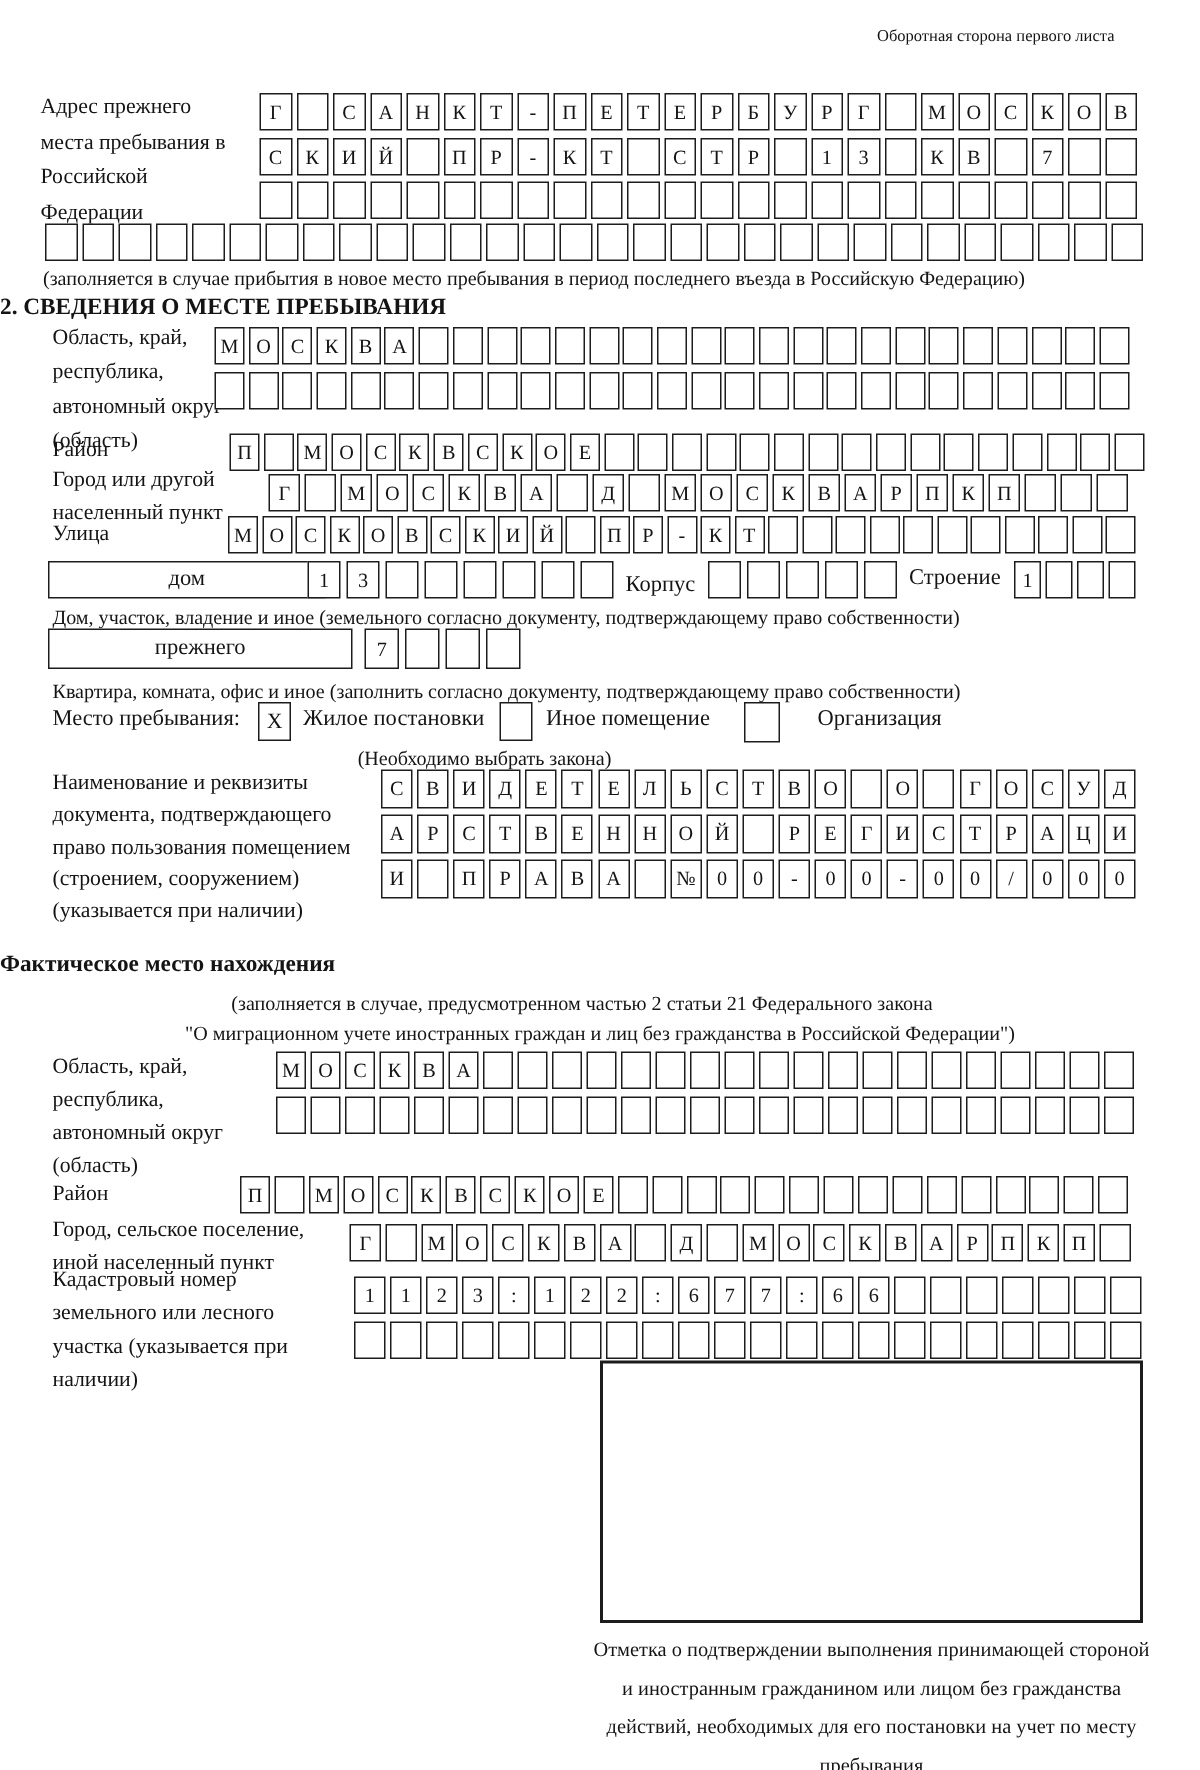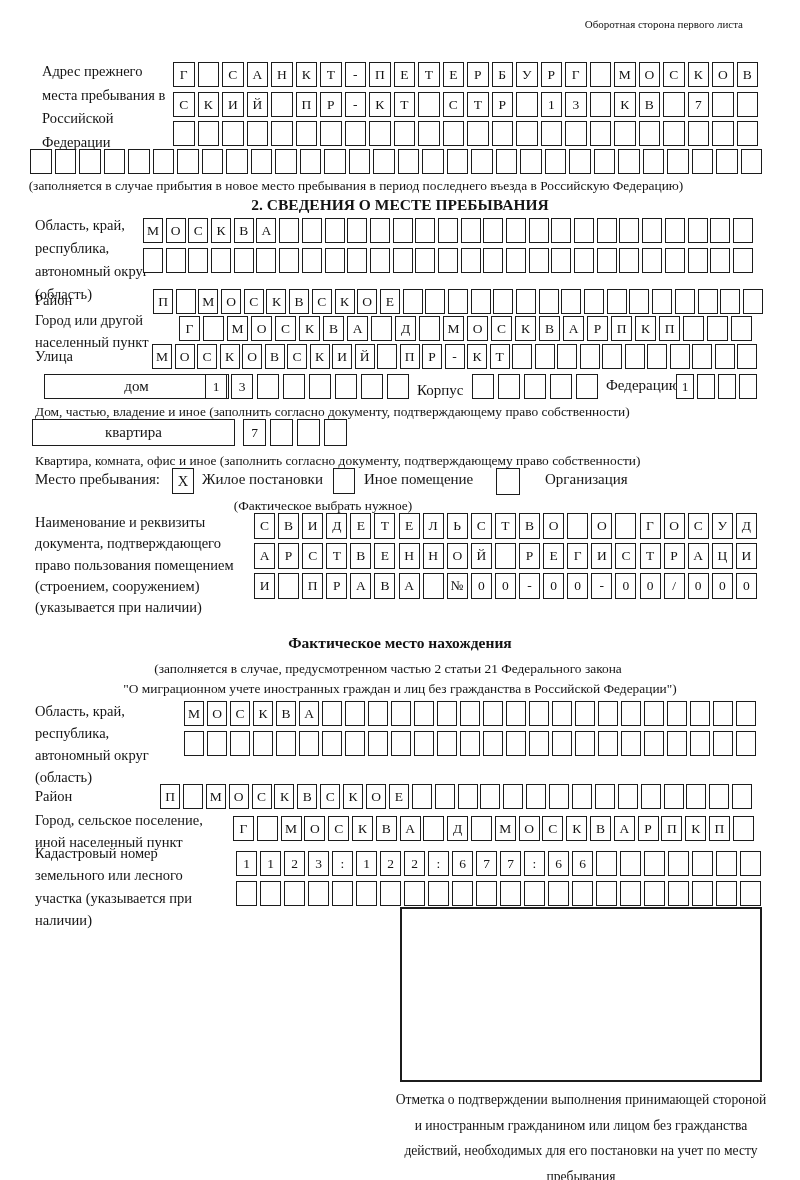--- a/index.html
+++ b/index.html
@@ -12,38 +12,38 @@
   .cells{position:absolute;display:flex;gap:var(--g,3px)}
   .cell{
     flex:0 0 auto;width:var(--w,20px);height:var(--h,25px);
     border:1.7px solid #1c1c1c;box-sizing:border-box;
     display:flex;align-items:center;justify-content:center;
     font-size:13.5px;line-height:1;background:#fff;
   }
   .lbl{position:absolute;font-size:14.5px;line-height:23px}
   .cap{position:absolute;font-size:13.4px;line-height:17px}
   .center{text-align:center}
-  .title{position:absolute;font-weight:bold;font-size:15.5px;width:800px;text-align:center}
+  .title{position:absolute;font-weight:bold;font-size:15.5px;width:800px;}
   .labelbox{
     position:absolute;border:1.7px solid #1c1c1c;box-sizing:border-box;
     display:flex;align-items:center;justify-content:center;font-size:15px;background:#fff;
   }
   .checkbox{
     position:absolute;border:1.7px solid #1c1c1c;box-sizing:border-box;
     display:flex;align-items:center;justify-content:center;font-size:14.5px;background:#fff;
   }
   .inline-lbl{position:absolute;font-size:15px}
   .stampbox{position:absolute;border:2px solid #1c1c1c;box-sizing:border-box;background:#fff}
 </style>
 </head>
 <body>
 
 <div class="abs" style="top:18px;right:57px;font-size:11px">Оборотная сторона первого листа</div>
 
-<div class="lbl" style="left:42px;top:60px;width:128px;line-height:23.5px">Адрес прежнего места пребывания в Российской Федерации</div>
+<div class="lbl" style="left:27px;top:60px;width:128px;line-height:23.5px">Адрес прежнего места пребывания в Российской Федерации</div>
 <div class="cells" style="left:173px;top:62px;--w:21.5px;--g:3px">
     <span class="cell">Г</span>
     <span class="cell"></span>
     <span class="cell">С</span>
     <span class="cell">А</span>
     <span class="cell">Н</span>
     <span class="cell">К</span>
     <span class="cell">Т</span>
     <span class="cell">-</span>
     <span class="cell">П</span>
@@ -294,65 +294,65 @@
     <span class="cell"></span>
     <span class="cell"></span>
     <span class="cell"></span>
     <span class="cell"></span>
     <span class="cell"></span>
     <span class="cell"></span>
     <span class="cell"></span>
     <span class="cell"></span>
   </div>
 
-<div class="labelbox" style="left:44px;top:374px;width:185px;height:25px">дом</div>
+<div class="labelbox" style="left:32px;top:374px;width:185px;height:25px">дом</div>
 <div class="cells" style="left:205px;top:374px;--w:22px;--g:4px">
     <span class="cell">1</span>
     <span class="cell">3</span>
     <span class="cell"></span>
     <span class="cell"></span>
     <span class="cell"></span>
     <span class="cell"></span>
     <span class="cell"></span>
     <span class="cell"></span>
   </div>
 <div class="inline-lbl" style="left:417px;top:382px">Корпус</div>
 <div class="cells" style="left:472px;top:374px;--w:22px;--g:4px">
     <span class="cell"></span>
     <span class="cell"></span>
     <span class="cell"></span>
     <span class="cell"></span>
     <span class="cell"></span>
   </div>
-<div class="inline-lbl" style="left:606px;top:377px">Федерацию</div>
+<div class="inline-lbl" style="left:606px;top:377px">Строение</div>
 <div class="cells" style="left:676px;top:374px;--w:18px;--g:3px">
     <span class="cell">1</span>
     <span class="cell"></span>
     <span class="cell"></span>
     <span class="cell"></span>
   </div>
-<div class="cap" style="left:35px;top:403px">Дом, частью, владение и иное (заполнить согласно документу, подтверждающему право собственности)</div>
-
-<div class="labelbox" style="left:32px;top:419px;width:203px;height:27px">квартира</div>
+<div class="cap" style="left:35px;top:403px">Дом, участок, владение и иное (земельного согласно документу, подтверждающему право собственности)</div>
+
+<div class="labelbox" style="left:32px;top:419px;width:203px;height:27px">прежнего</div>
 <div class="cells" style="left:243px;top:419px;--w:23px;--g:4px;--h:27px">
     <span class="cell">7</span>
     <span class="cell"></span>
     <span class="cell"></span>
     <span class="cell"></span>
   </div>
 <div class="cap" style="left:35px;top:452px">Квартира, комната, офис и иное (заполнить согласно документу, подтверждающему право собственности)</div>
 
 <div class="inline-lbl" style="left:35px;top:471px">Место пребывания:</div>
 <div class="checkbox" style="left:172px;top:468px;width:22px;height:26px">X</div>
 <div class="inline-lbl" style="left:202px;top:471px">Жилое постановки</div>
 <div class="checkbox" style="left:333px;top:468px;width:22px;height:26px"></div>
 <div class="inline-lbl" style="left:364px;top:471px">Иное помещение</div>
 <div class="checkbox" style="left:496px;top:468px;width:24px;height:27px"></div>
 <div class="inline-lbl" style="left:545px;top:471px">Организация</div>
-<div class="cap center" style="left:23px;top:497px;width:600px">(Фактическое выбрать нужное)</div>
+<div class="cap center" style="left:23px;top:497px;width:600px">(Необходимо выбрать закона)</div>
 
 <div class="lbl" style="left:35px;top:512px;width:220px;line-height:21.3px">Наименование и реквизиты документа, подтверждающего право пользования помещением (строением, сооружением) (указывается при наличии)</div>
 <div class="cells" style="left:254px;top:513px;--w:21px;--g:3.1px;--h:26px">
     <span class="cell">С</span>
     <span class="cell">В</span>
     <span class="cell">И</span>
     <span class="cell">Д</span>
     <span class="cell">Е</span>
     <span class="cell">Т</span>
     <span class="cell">Е</span>

